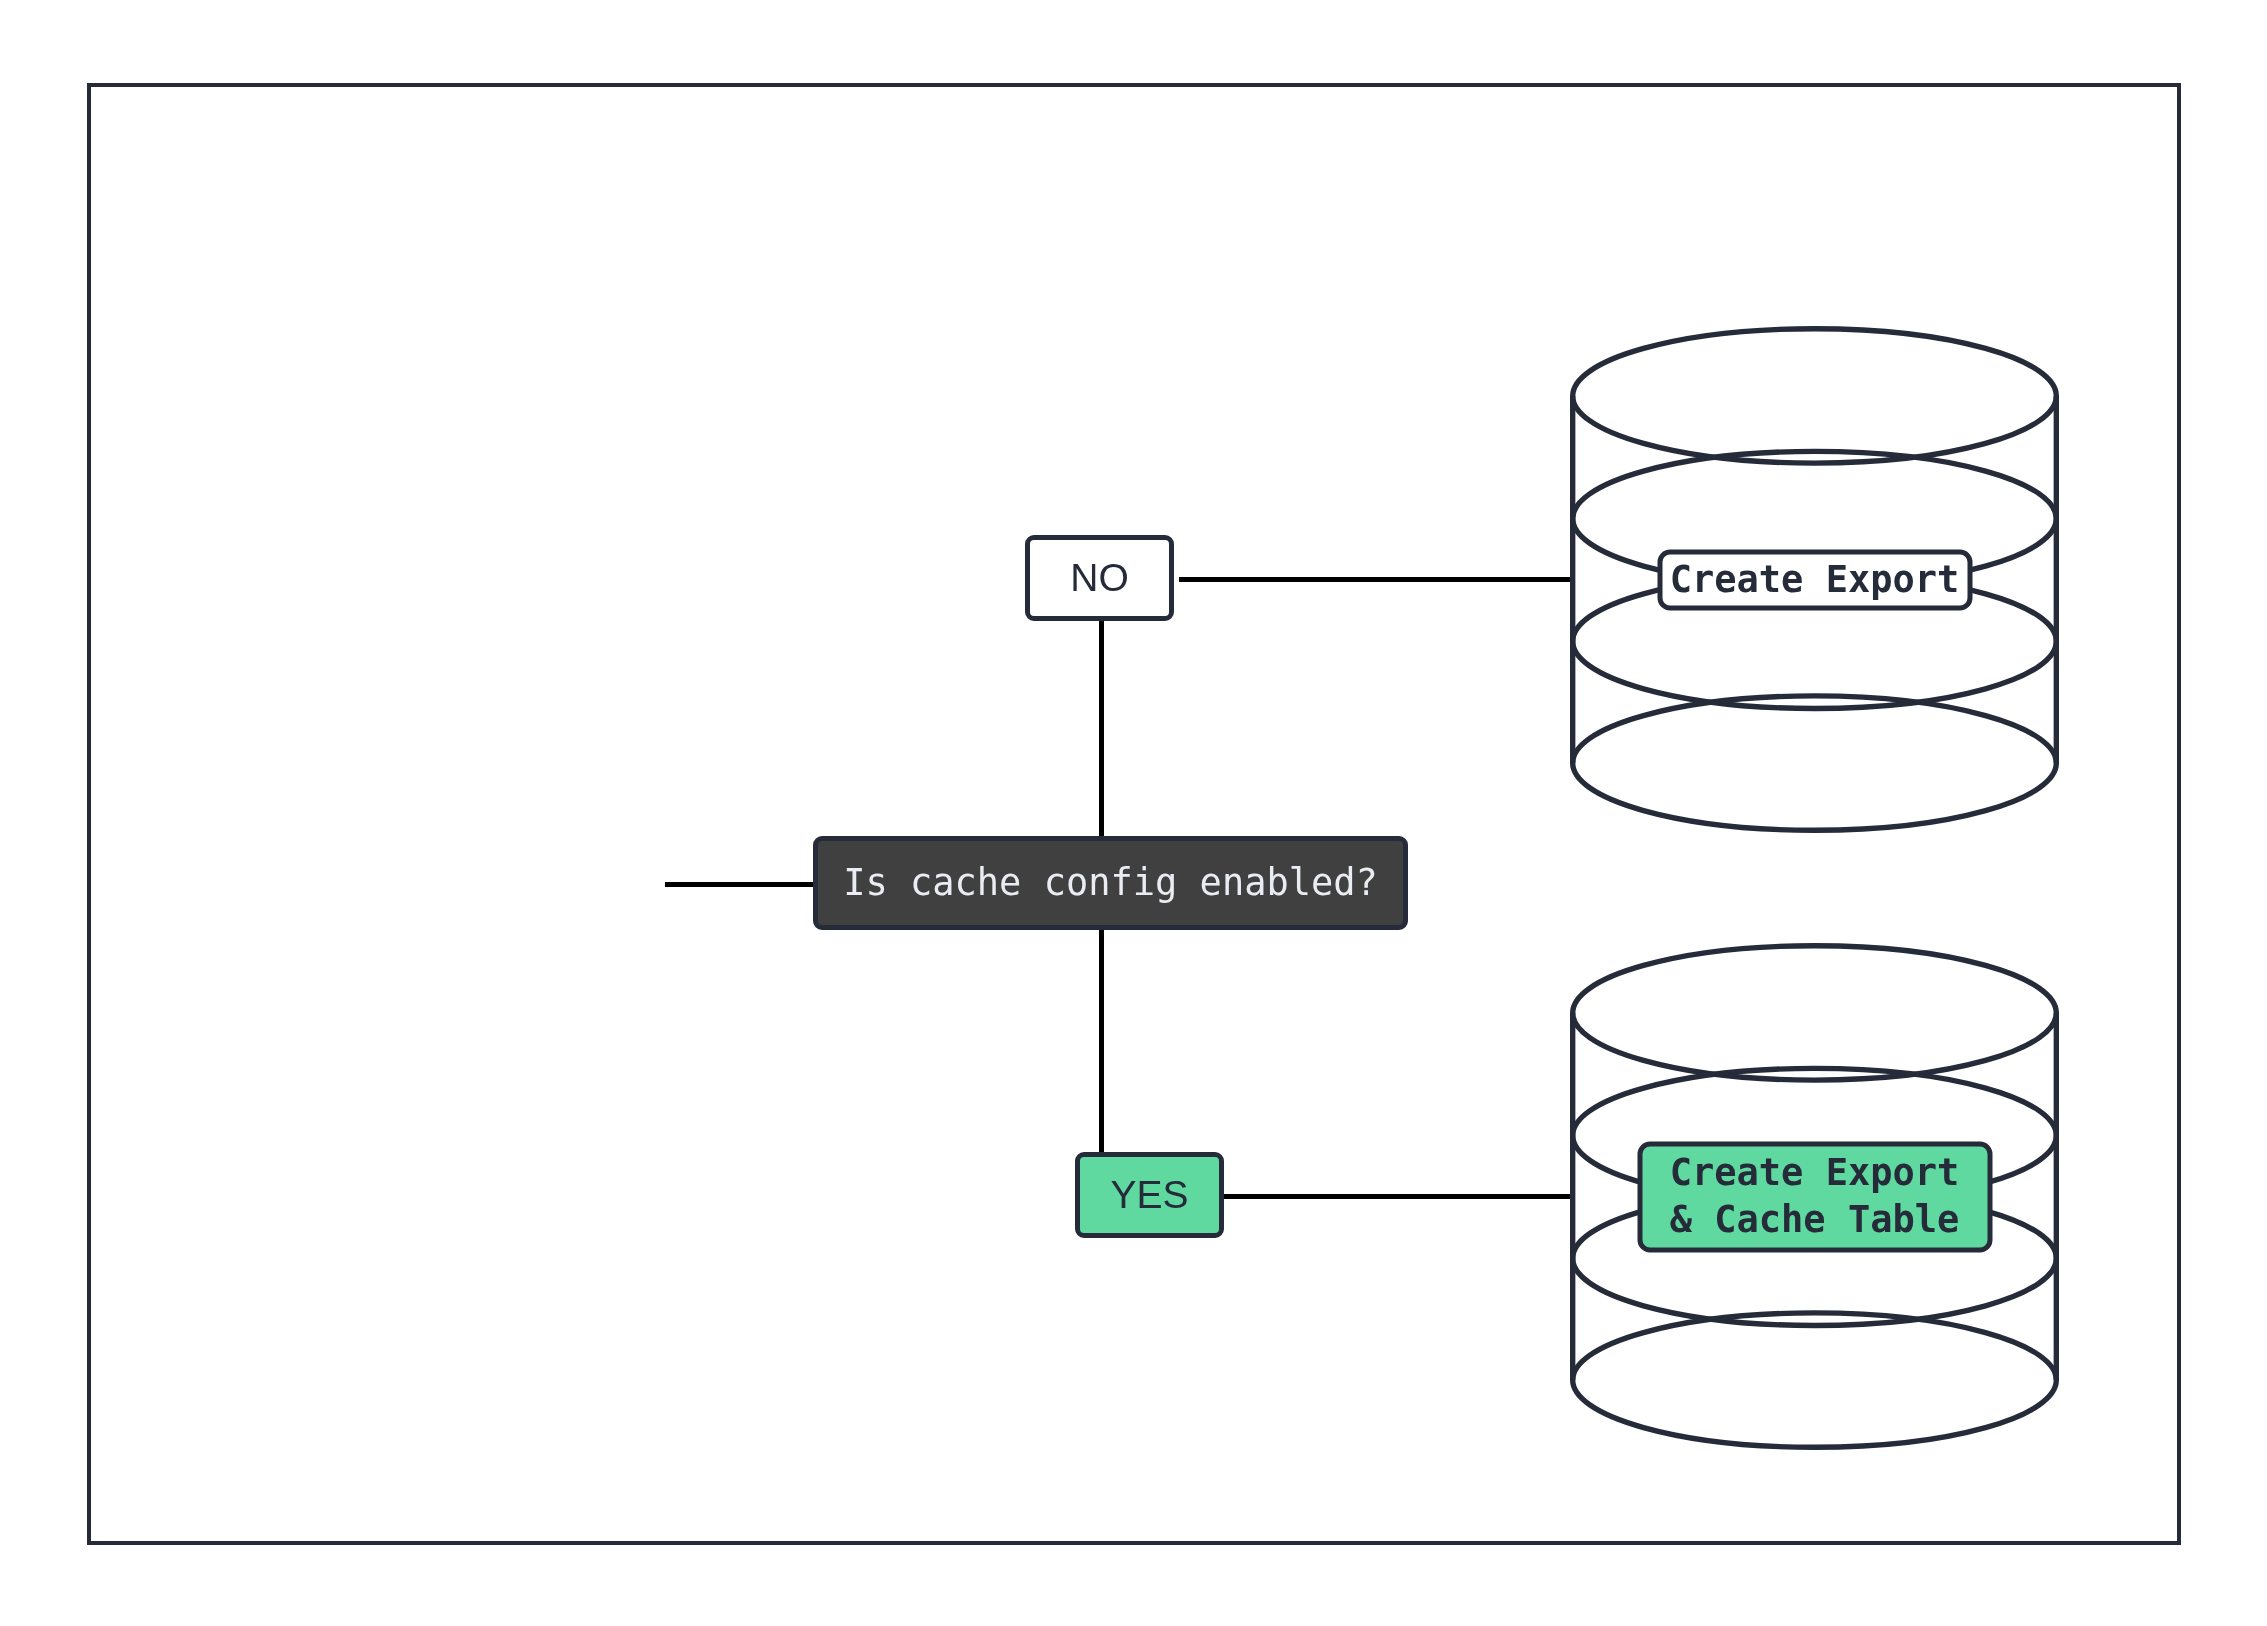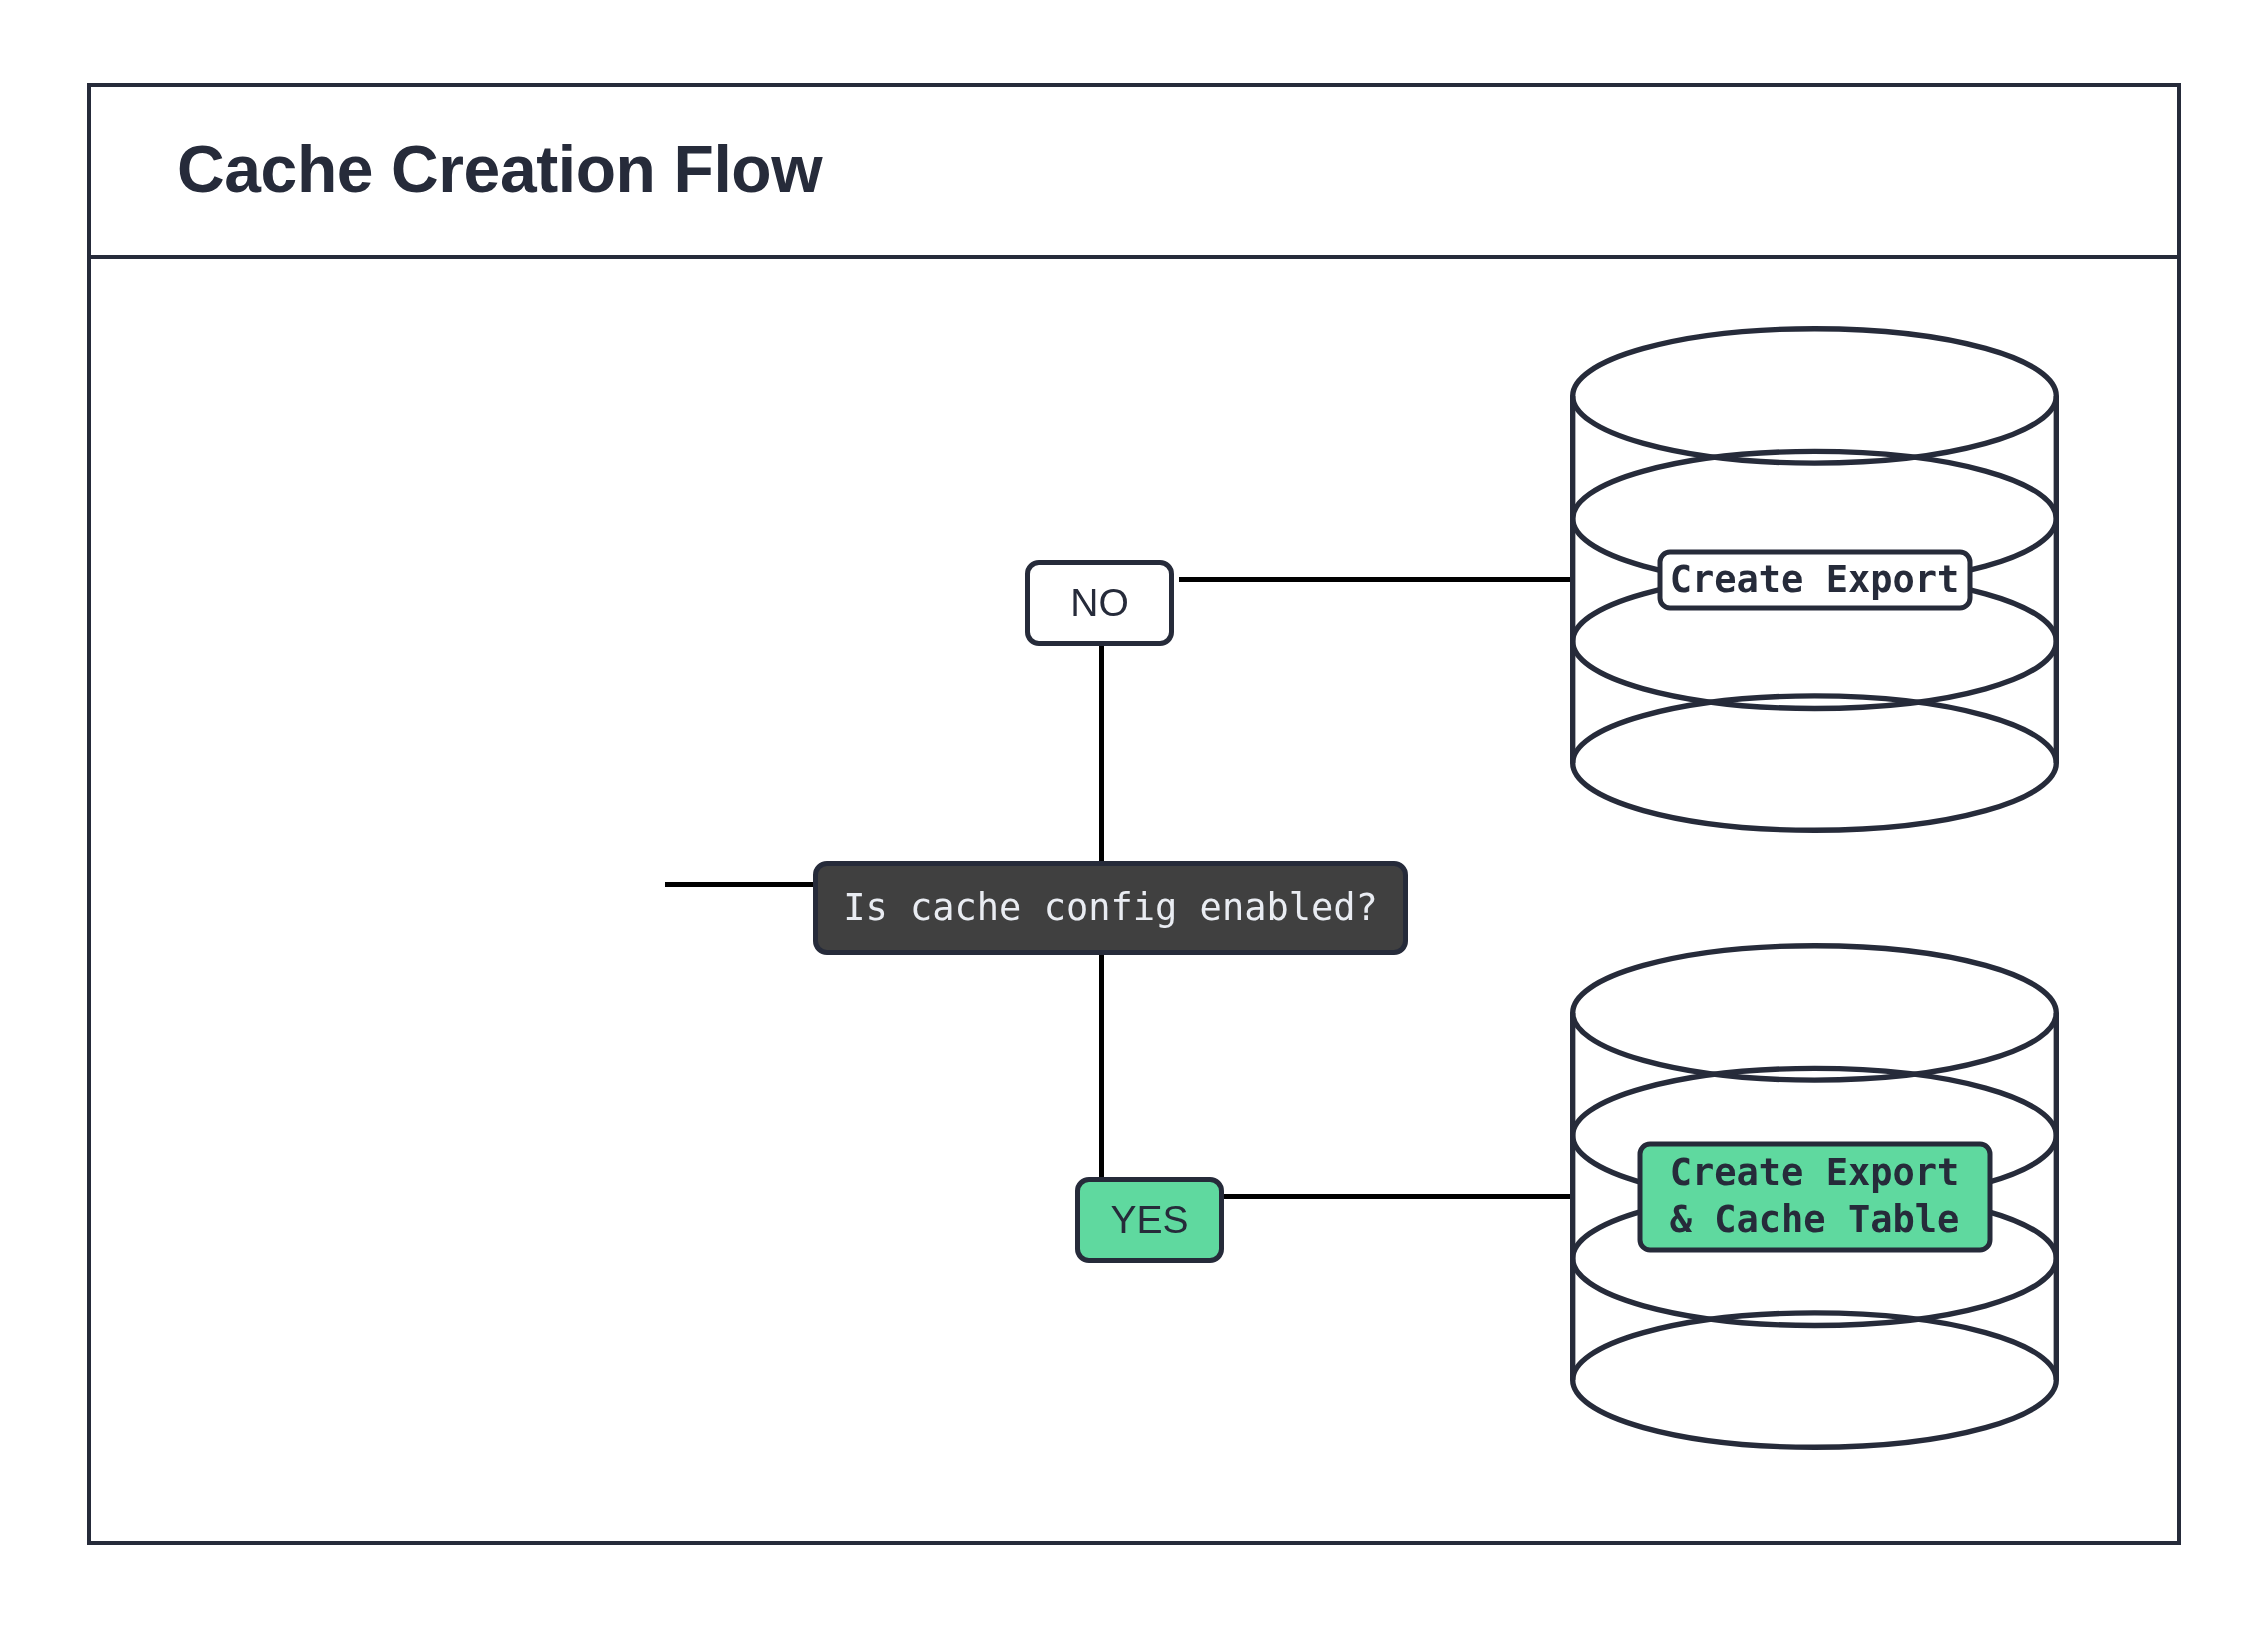--- a/index.html
+++ b/index.html
@@ -56,30 +56,29 @@
     background: #000000;
   }
   .edge-h { height: 5.4px; }
   .edge-v { width: 5.4px; }
 
   
   .node {
     position: absolute;
     box-sizing: border-box;
     border: 5.4px solid #262b3a;
-    border-radius: 14px;
+    border-radius: 9px;
     display: flex;
     align-items: center;
     justify-content: center;
     text-align: center;
     font-family: "DejaVu Sans Mono", "Liberation Mono", monospace;
     font-size: 37px;
     line-height: 1.22;
     white-space: pre-line;
-    margin-top: 25px;
   }
   .node.green {
     background: #5fd99f;
     color: #262b3a;
   }
   .node.dark {
     background: #404040;
     color: #e9ecf2;
     border-color: #262b3a;
   }
@@ -124,23 +123,20 @@
   .cyl-label.white { background: #ffffff; color: #262b3a; }
   .cyl-label.green { background: #5fd99f; color: #262b3a; }
 </style>
 </head>
 <body>
 
 <div id="canvas">
 
   <div class="frame"></div>
 
-  <div class="frame-title-bar">
-    <div class="frame-title">Cache Creation Flow</div>
-  </div>
 
   <div class="edge edge-h" style="left:665px; top:882px; width:158px;"></div>
 
   <div class="edge edge-v" style="left:1099px; top:596px; width:5.4px; height:296px;"></div>
 
   <div class="edge edge-v" style="left:1099px; top:873px; width:5.4px; height:304px;"></div>
 
   <div class="edge edge-h" style="left:1179px; top:577px; width:394px;"></div>
 
   <div class="edge edge-h" style="left:1179px; top:1194px; width:394px;"></div>

